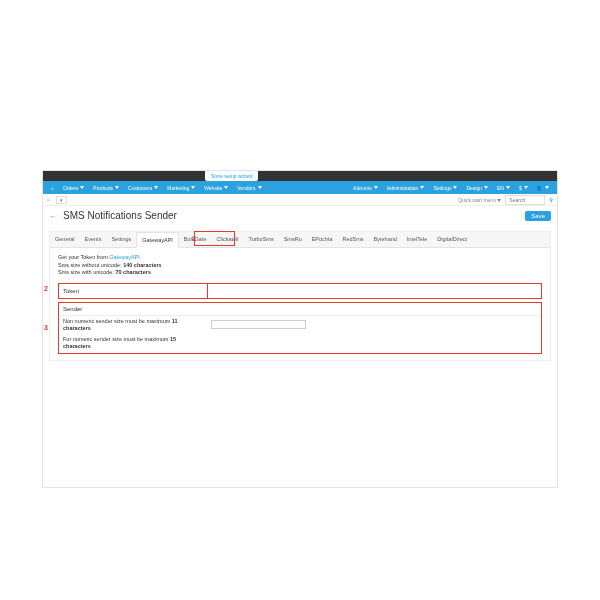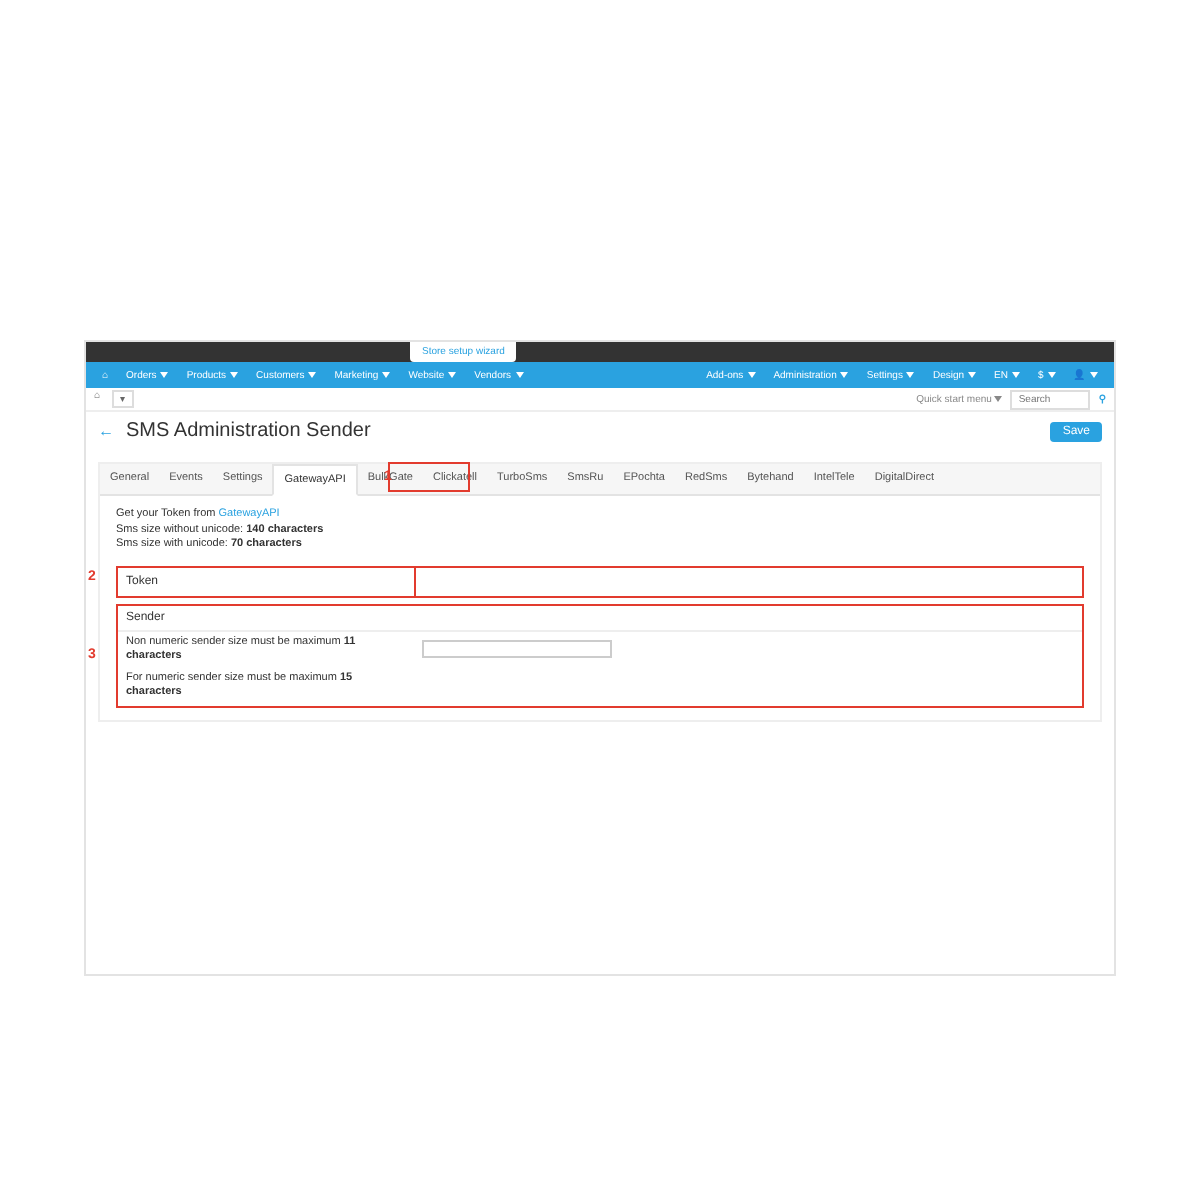--- a/index.html
+++ b/index.html
@@ -117,21 +117,21 @@
       </div>
       <div class="tools">
         <span><span>Quick start menu</span> <span class="caret" style="border-top-color:#888"></span></span>
         <input class="search" placeholder="Search" style="">
         <span class="sicon">⚲</span>
       </div>
     </div>
 
     <div class="titlebar">
       <span class="back">←</span>
-      <h1>SMS Administration Sender</h1>
+      <h1>SMS Notifications Sender</h1>
       <button class="save">Save</button>
     </div>
 
     <div class="panel panel-area">
       <div class="tabs" id="tabs">
         <div class="callout-1"></div>
       <div class="tab">General</div>
           <div class="tab">Events</div>
           <div class="tab">Settings</div>
           <div class="tab active">GatewayAPI</div>

